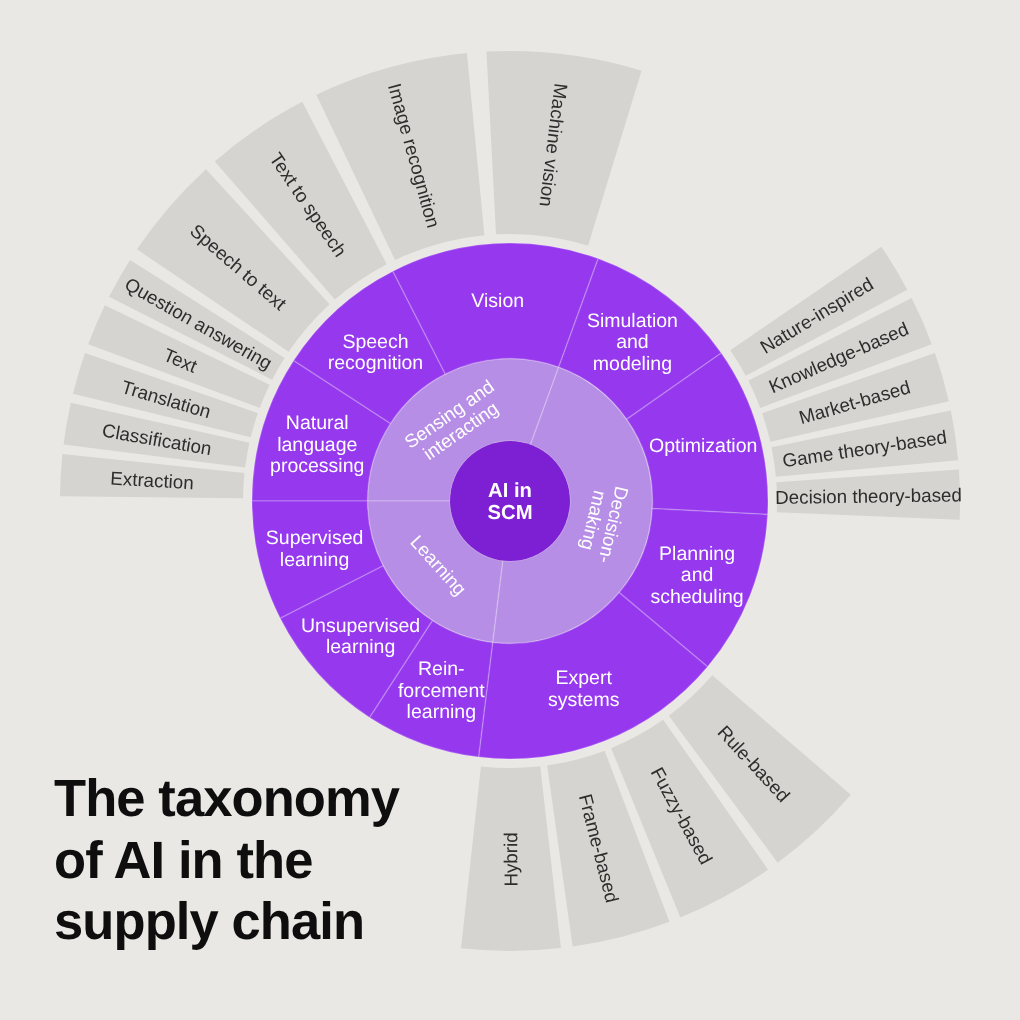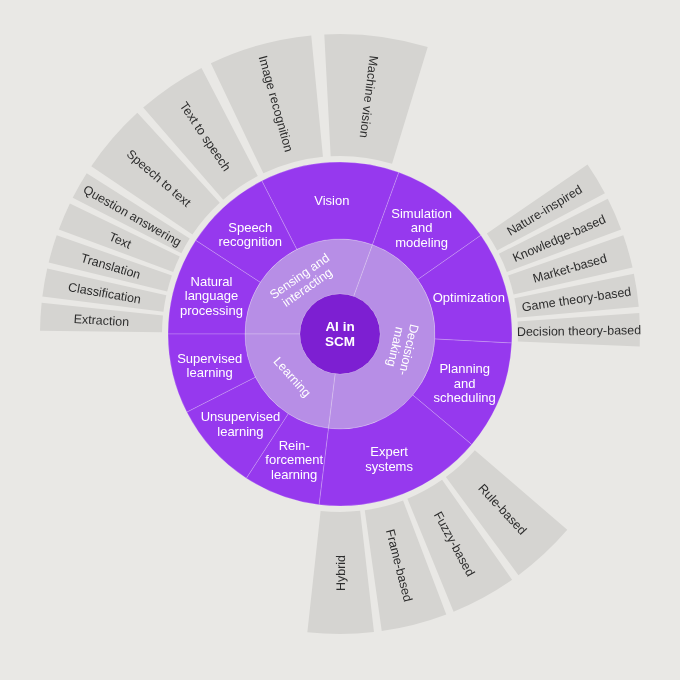--- a/index.html
+++ b/index.html
@@ -136,13 +136,18 @@
         <text text-anchor="middle" fill="#ffffff" font-size="12.5" font-weight="400" font-family="&quot;Liberation Sans&quot;,&quot;DejaVu Sans&quot;,sans-serif"><tspan x="0" y="-2.4">Decision-</tspan><tspan x="0" y="11.1">making</tspan></text>
       </g>
       <g transform="translate(292.4 376.8) rotate(48.0)">
         <text text-anchor="middle" fill="#ffffff" font-size="12.5" font-weight="400" font-family="&quot;Liberation Sans&quot;,&quot;DejaVu Sans&quot;,sans-serif"><tspan x="0" y="4.4">Learning</tspan></text>
       </g>
       <circle cx="340" cy="334" r="40" fill="#7d1fd2"></circle>
       <g transform="translate(340.0 334.0) rotate(0.0)">
         <text text-anchor="middle" fill="#ffffff" font-size="13.5" font-weight="700" font-family="&quot;Liberation Sans&quot;,&quot;DejaVu Sans&quot;,sans-serif"><tspan x="0" y="-2.8">AI in</tspan><tspan x="0" y="12.2">SCM</tspan></text>
       </g>
     </svg>
+  <div class="title" style="color: rgb(14, 14, 14);">
+    <div>The taxonomy</div>
+    <div>of AI in the</div>
+    <div>supply chain</div>
+  </div>
 </div>
 
 </body></html>

